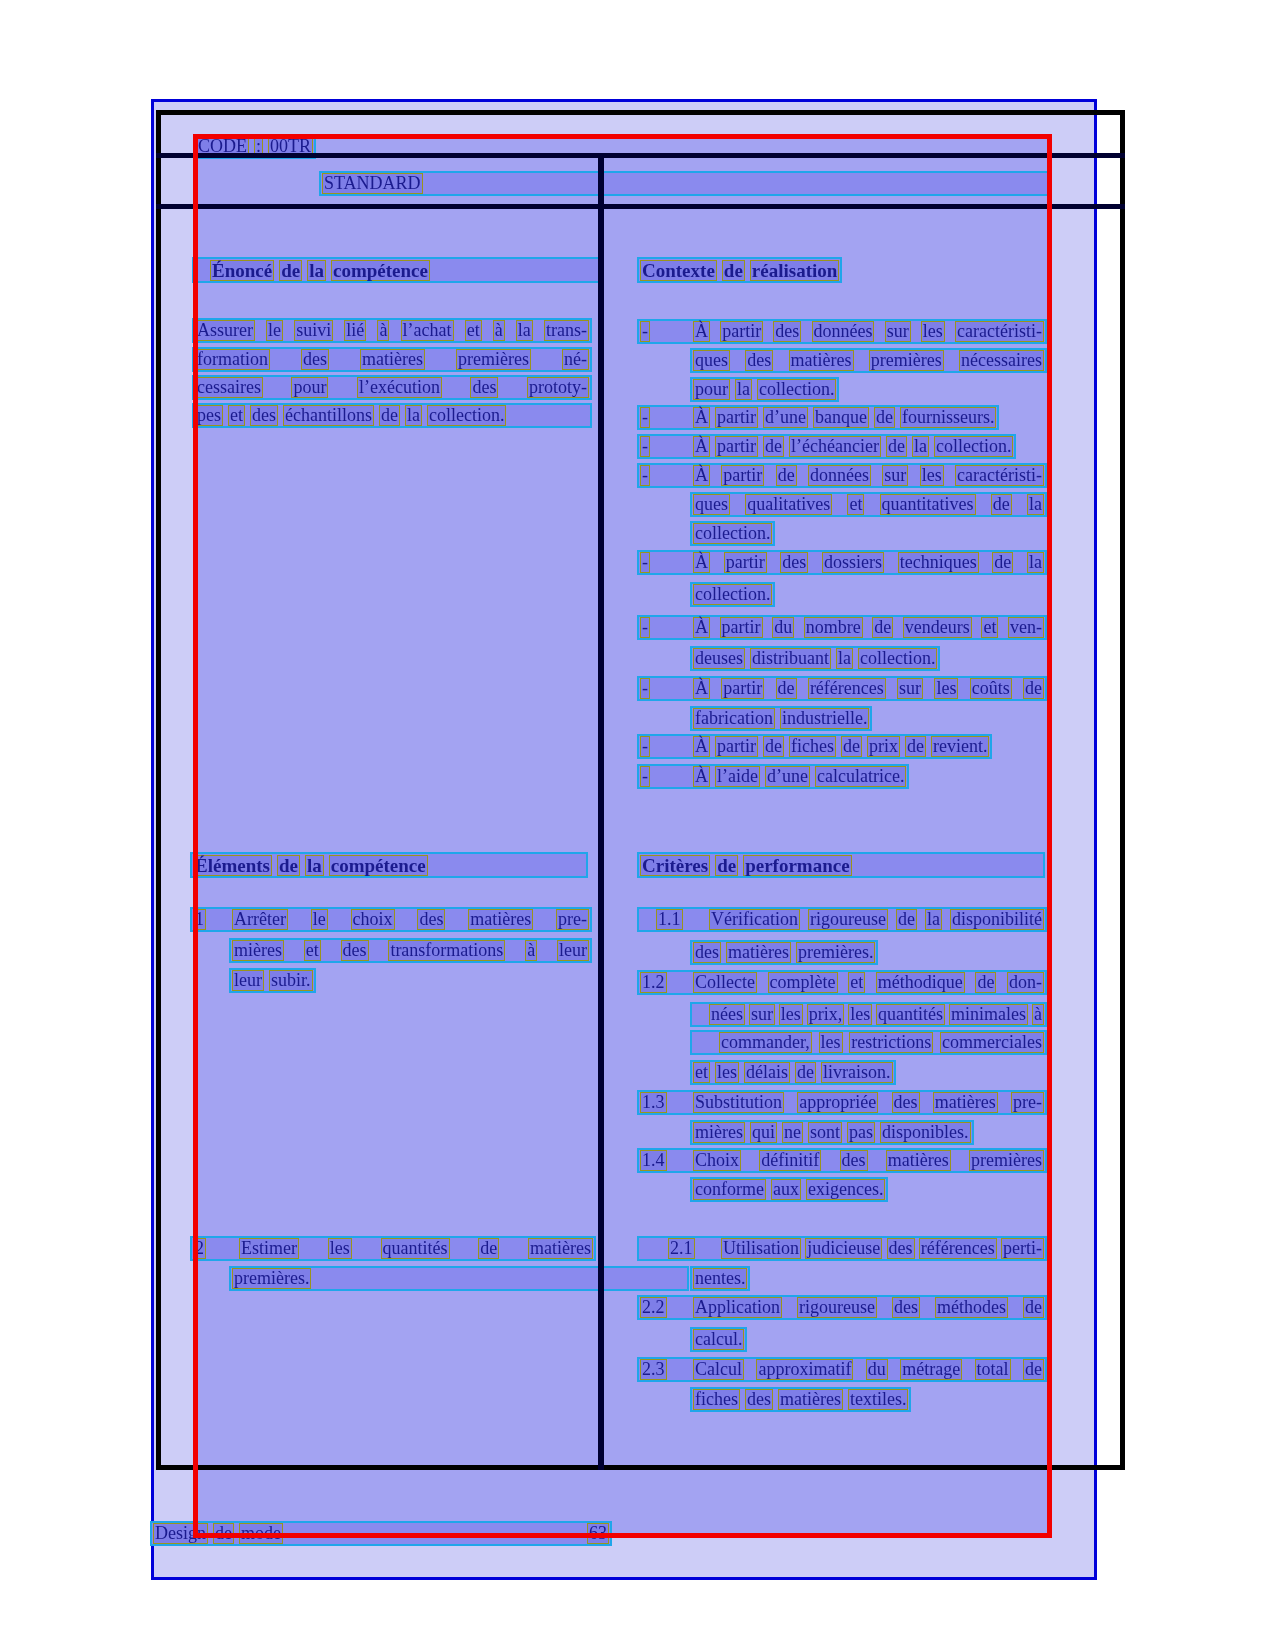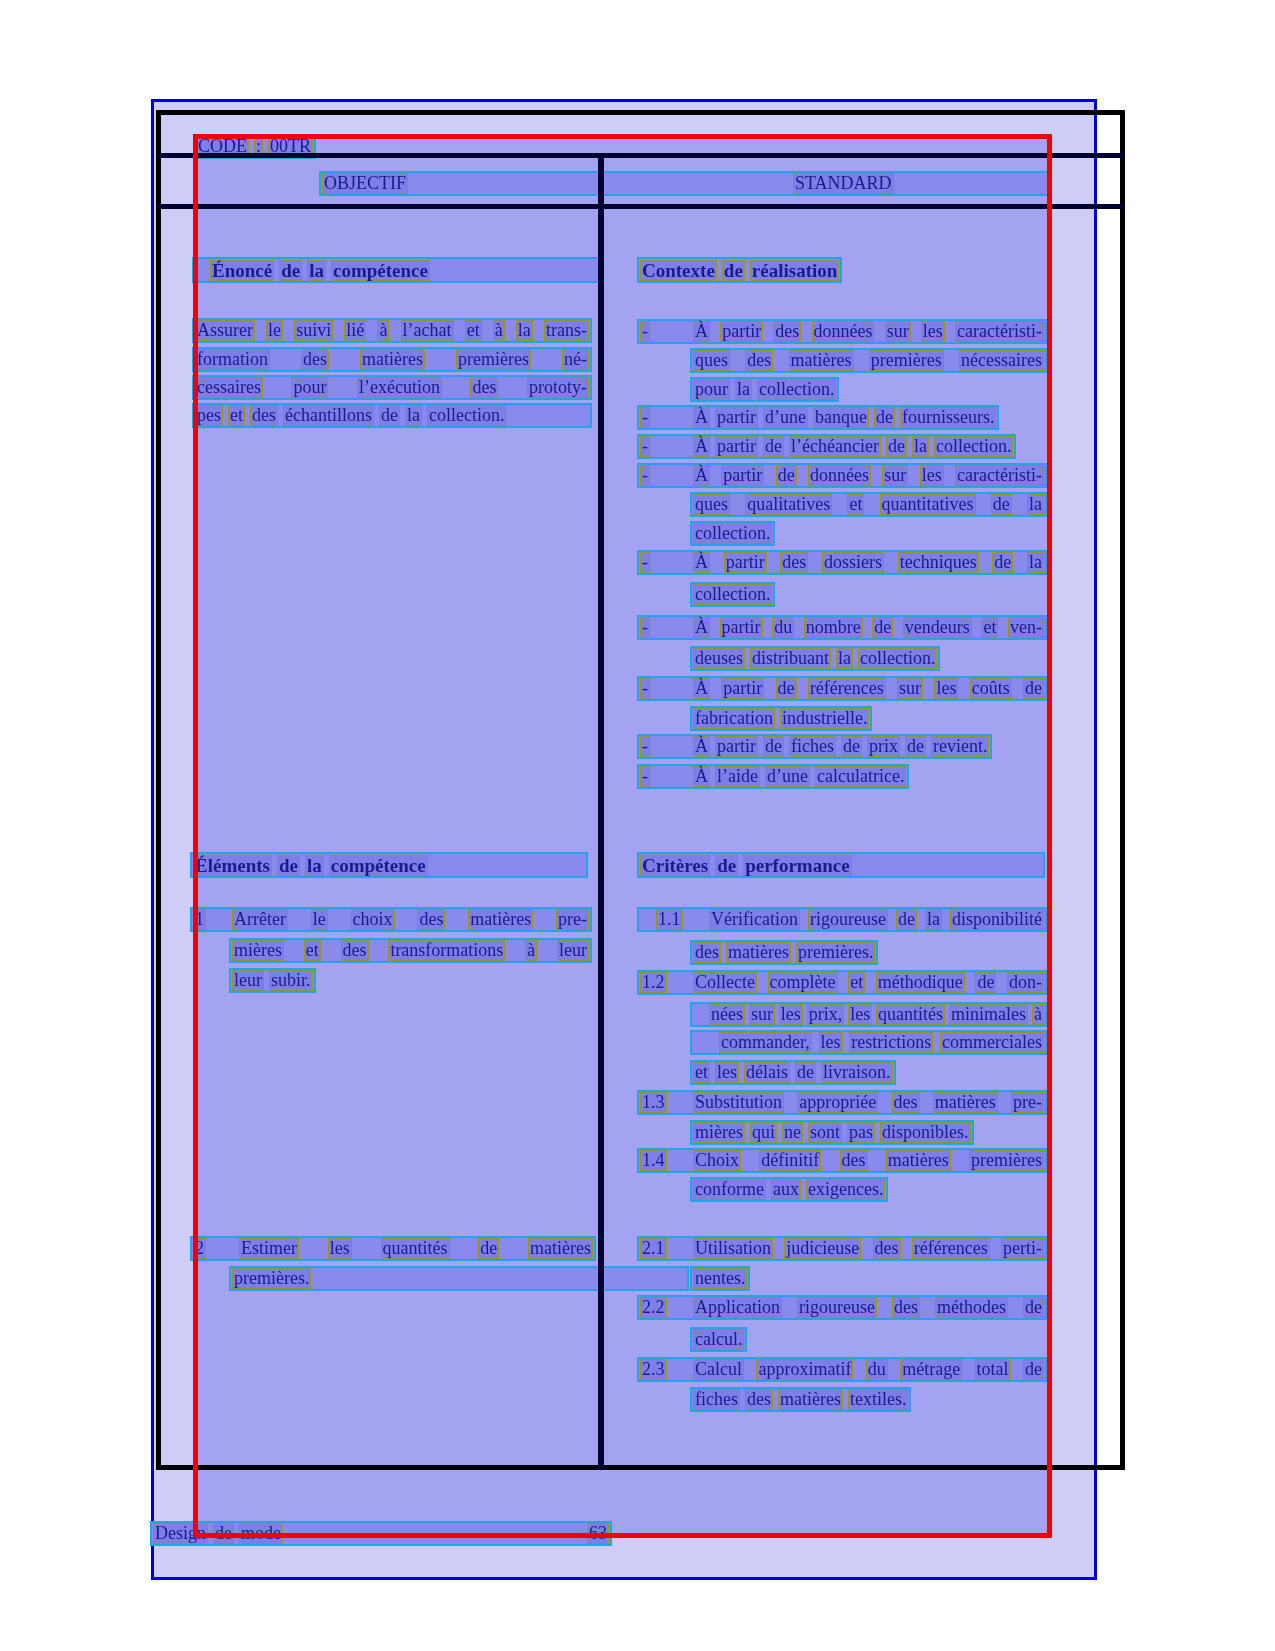--- a/index.html
+++ b/index.html
@@ -47,23 +47,20 @@
 <div class="abs vdivider"></div>
 <div id="lines-layer">
     <div class="line" style="left: 193px; top: 134px;">
       <span class="tw nj">
         <span class="wb">CODE</span>
         <span class="wb">:</span>
         <span class="wb">00TR</span>
       </span>
     </div>
     <div class="line" style="left: 319px; top: 171px; width: 733px;">
-      <span class="mk" style="width: 471px;">
-        <span class="wb">OBJECTIF</span>
-      </span>
       <span class="tw nj">
         <span class="wb">STANDARD</span>
       </span>
     </div>
     <div class="line b" style="left: 192px; top: 257px; width: 408px; padding-left: 16px;">
       <span class="tw nj">
         <span class="wb">Énoncé</span>
         <span class="wb">de</span>
         <span class="wb">la</span>
         <span class="wb">compétence</span>
@@ -451,21 +448,21 @@
         <span class="wb">de</span>
         <span class="wb">matières</span>
       </span>
     </div>
     <div class="line" style="left: 229px; top: 1266px; width: 460px;">
       <span class="tw nj">
         <span class="wb">premières.</span>
       </span>
     </div>
     <div class="line" style="left: 637px; top: 1236px; width: 410px;">
-      <span class="mk" style="width: 53px;">
+      <span class="mk" style="width: 53px; padding-left: 28px;">
         <span class="wb">2.1</span>
       </span>
       <span class="tw j">
         <span class="wb">Utilisation</span>
         <span class="wb">judicieuse</span>
         <span class="wb">des</span>
         <span class="wb">références</span>
         <span class="wb">perti-</span>
       </span>
     </div>

